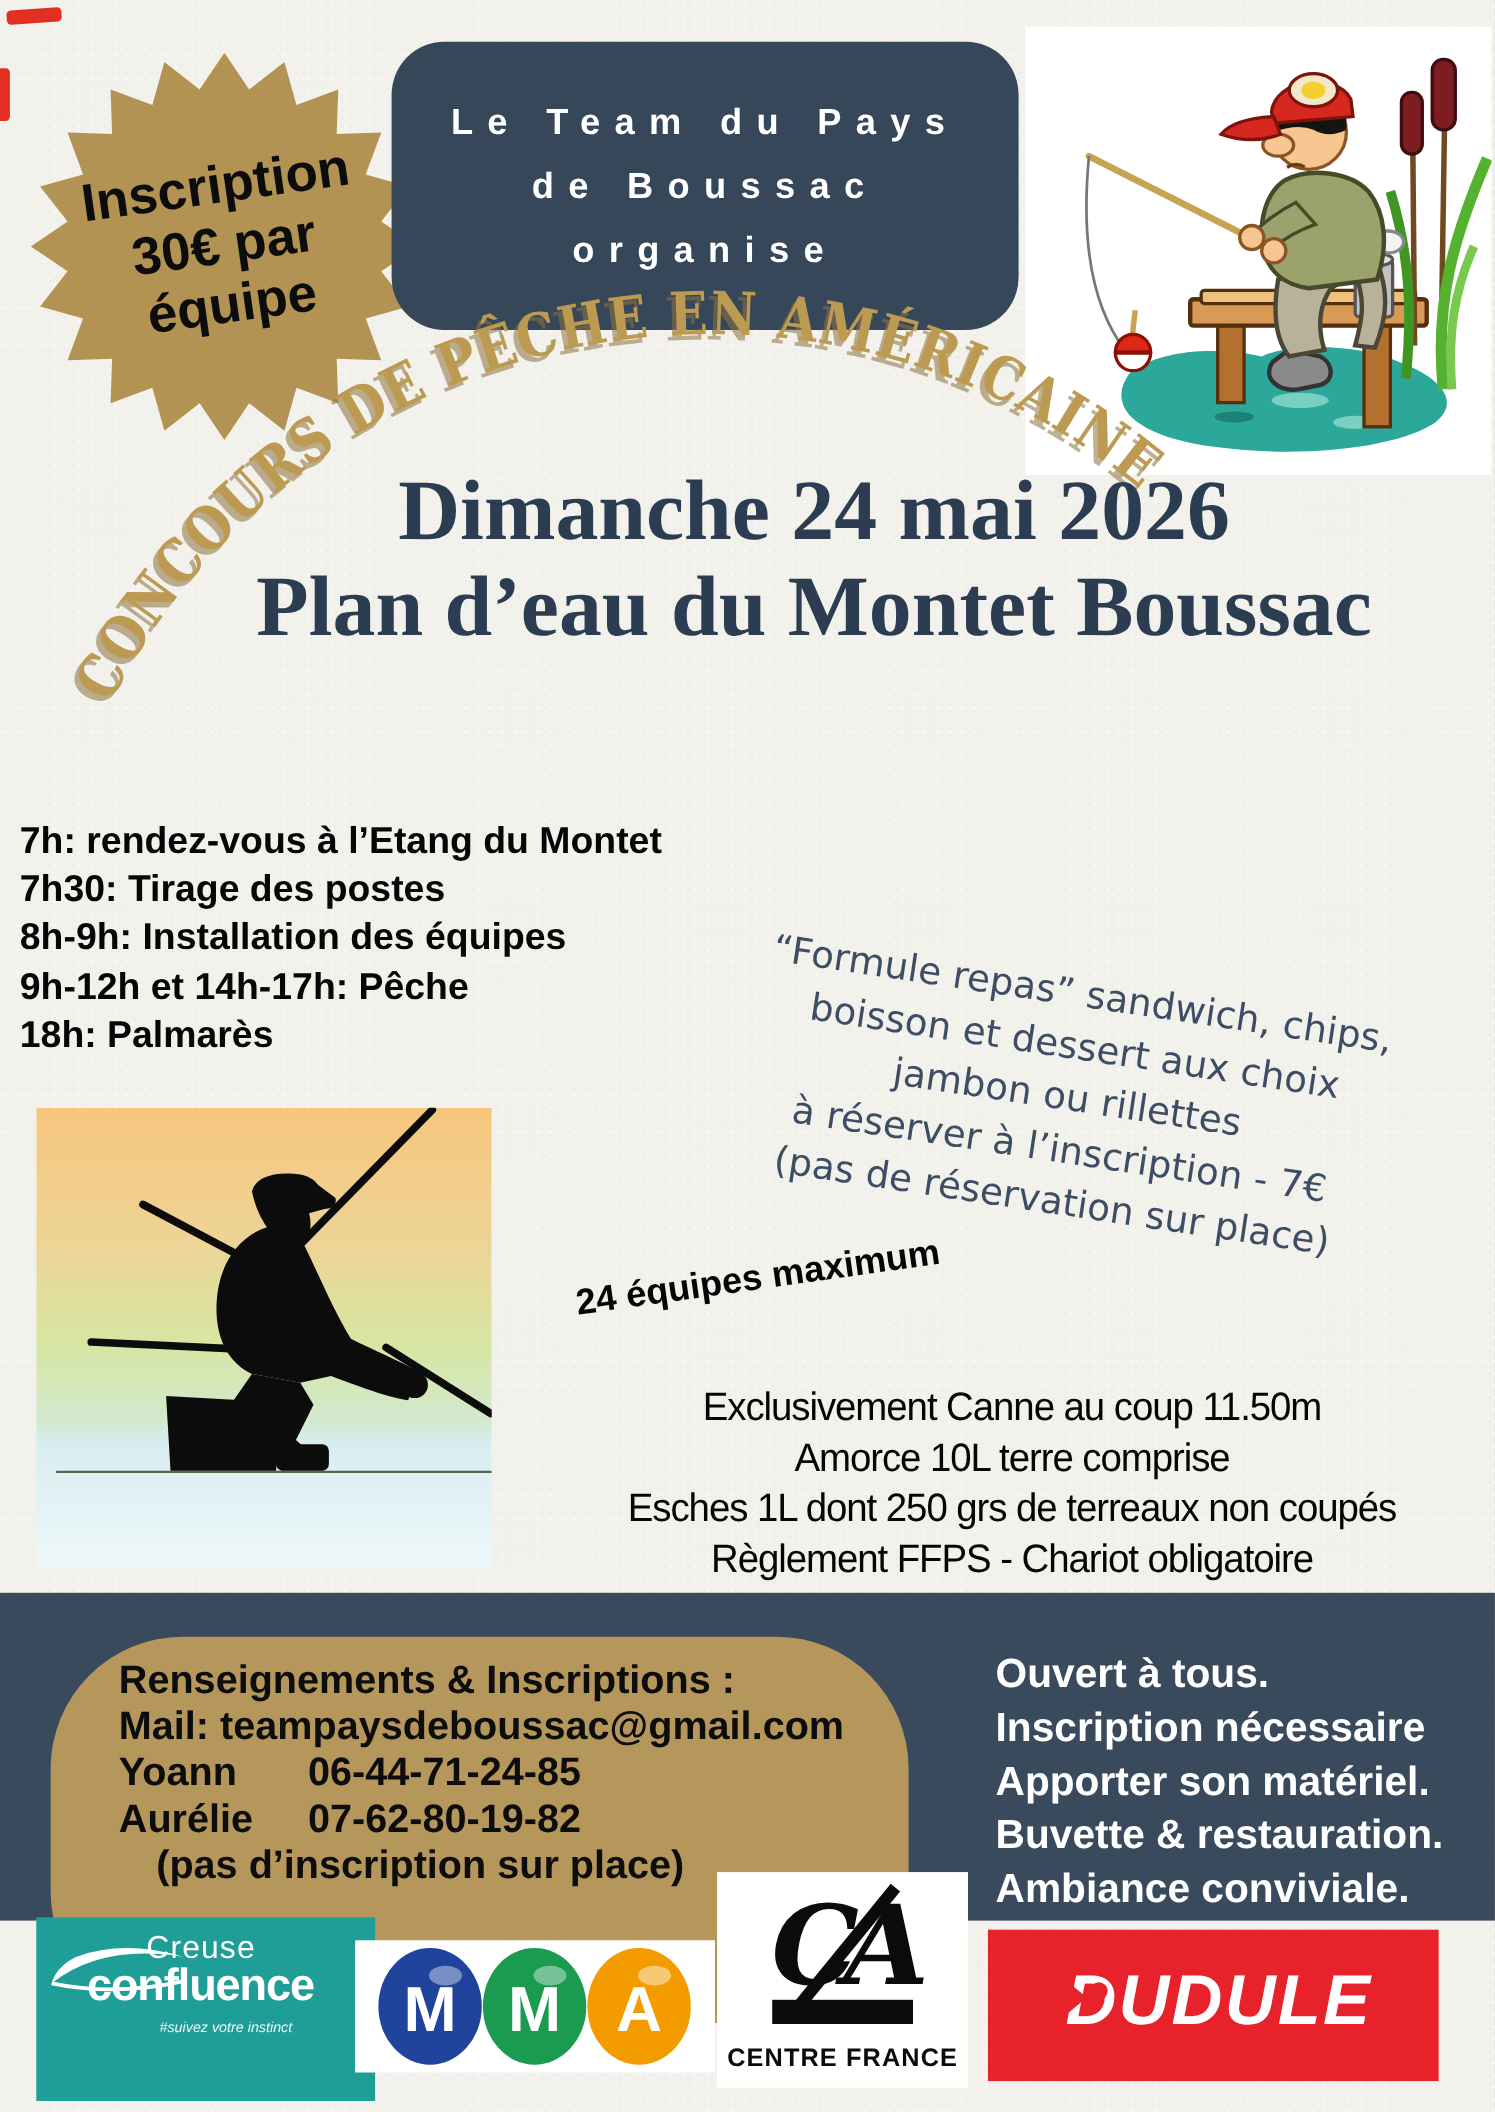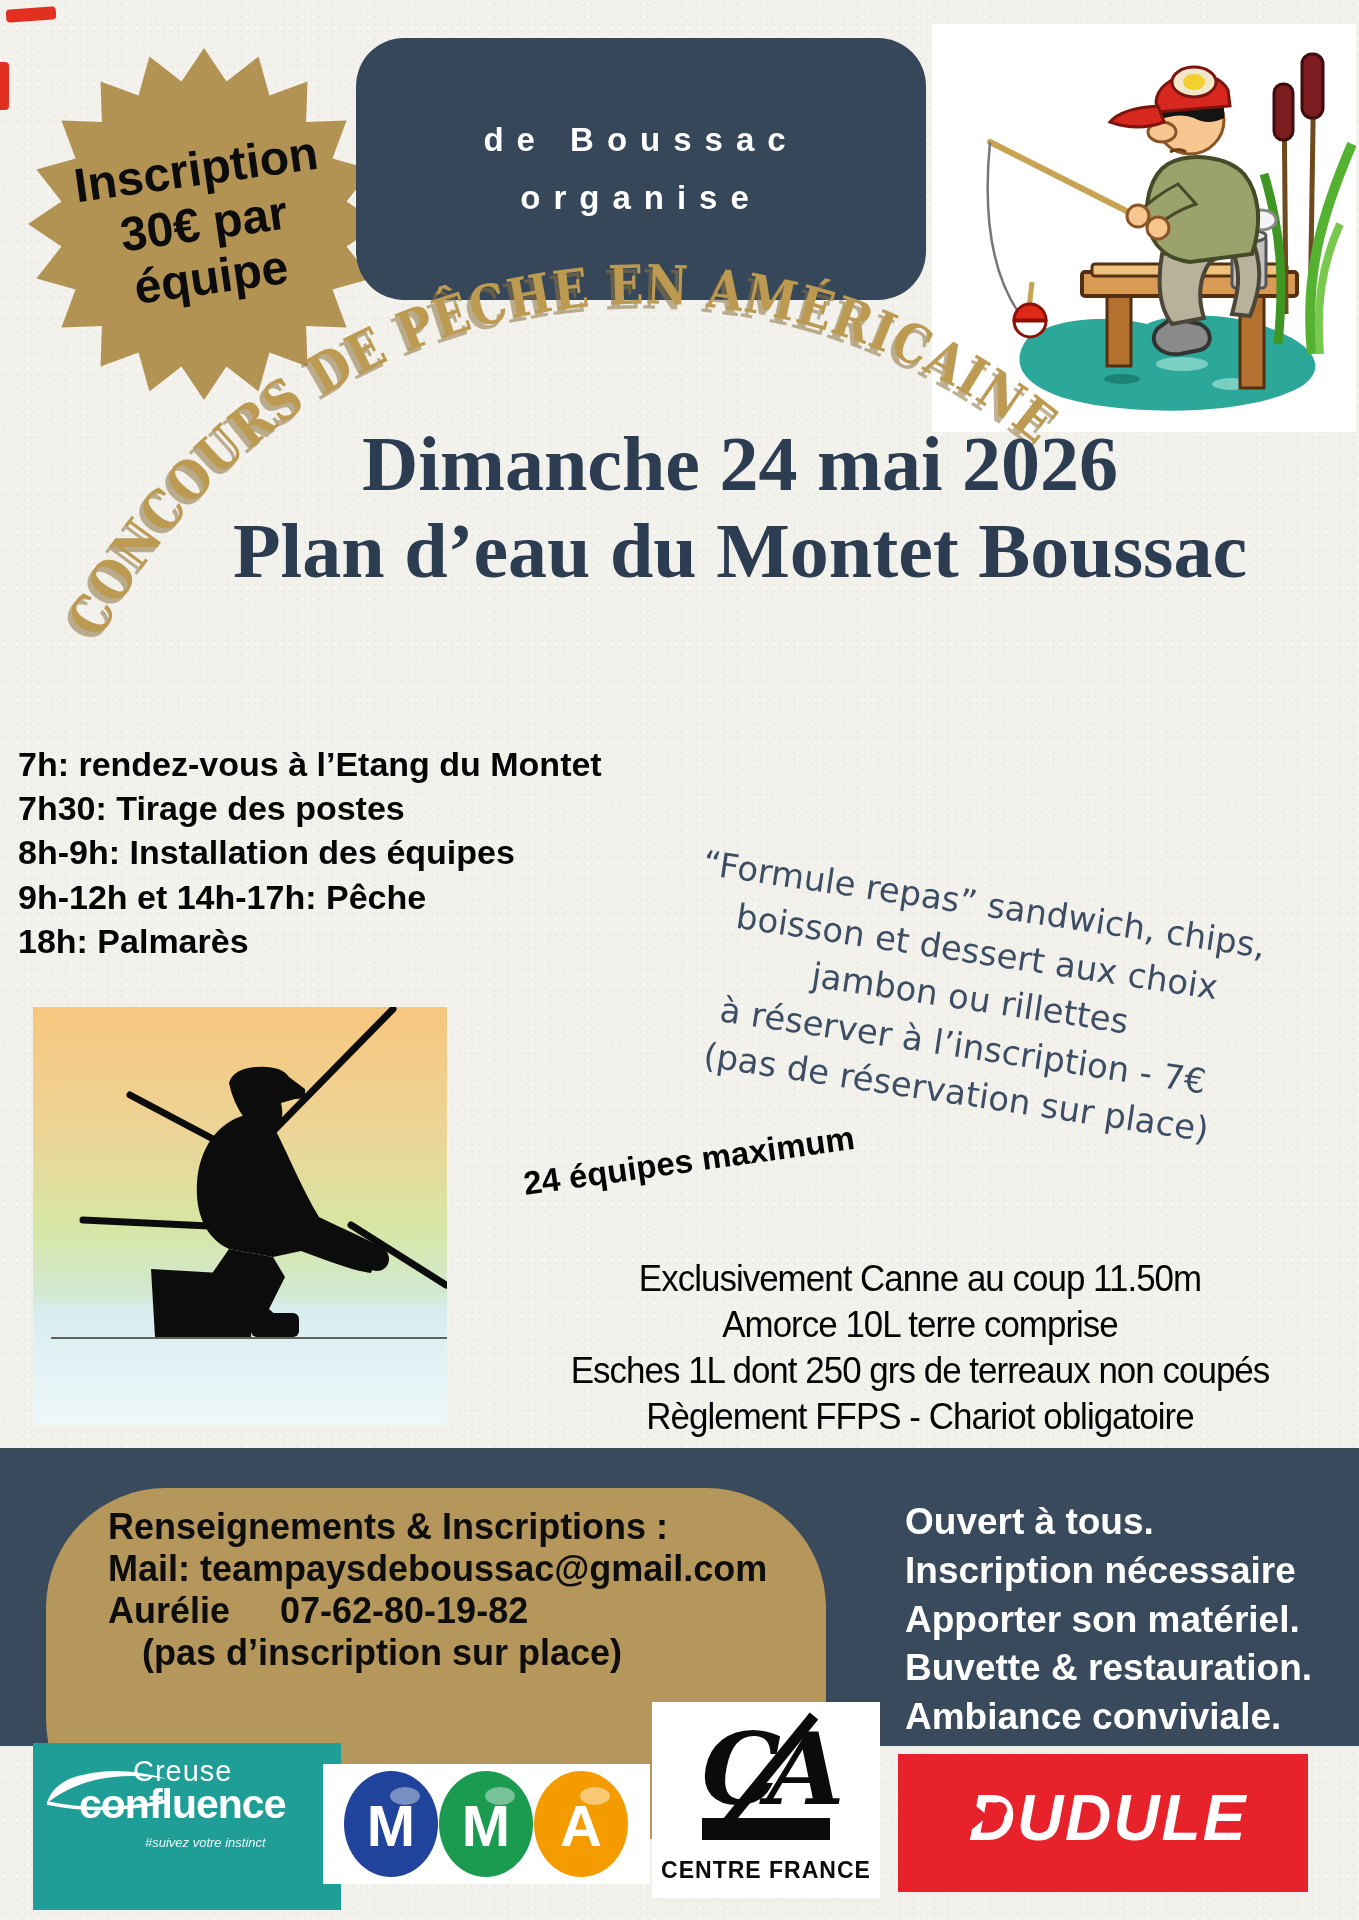--- a/index.html
+++ b/index.html
@@ -75,20 +75,21 @@
 
   <div class="abs badge">
     <div class="badge-text">
       <div>Inscription</div>
       <div>30€ par</div>
       <div>équipe</div>
     </div>
   </div>
 
   <div class="abs orgbox">
+    <div>Le Team du Pays</div>
     <div>de Boussac</div>
     <div>organise</div>
   </div>
 
   <svg class="abs fisherman" viewBox="0 0 424 408" xmlns="http://www.w3.org/2000/svg">
     <rect width="424" height="408" fill="#ffffff"></rect>
     <path d="M95 315 C120 295 170 290 215 300 C240 288 300 288 340 305 C385 322 395 345 370 362 C330 386 240 392 170 382 C110 374 70 350 95 315 Z" fill="#2ba89a"></path>
     <ellipse cx="250" cy="340" rx="26" ry="7" fill="#79cfc2"></ellipse>
     <ellipse cx="300" cy="360" rx="20" ry="6" fill="#79cfc2"></ellipse>
     <ellipse cx="190" cy="355" rx="18" ry="5" fill="#1d8276"></ellipse>
@@ -191,20 +192,24 @@
     <div>Esches 1L dont 250 grs de terreaux non coupés</div>
     <div>Règlement FFPS - Chariot obligatoire</div>
   </div>
 
   <div class="abs band"></div>
 
   <div class="abs contact">
     <div>Renseignements &amp; Inscriptions :</div>
     <div>Mail: teampaysdeboussac@gmail.com</div>
     <div class="row">
+      <span class="nm">Yoann</span>
+      <span>06-44-71-24-85</span>
+    </div>
+    <div class="row">
       <span class="nm">Aurélie</span>
       <span>07-62-80-19-82</span>
     </div>
     <div class="note">(pas d’inscription sur place)</div>
   </div>
 
   <div class="abs info">
     <div>Ouvert à tous.</div>
     <div>Inscription nécessaire</div>
     <div>Apporter son matériel.</div>

